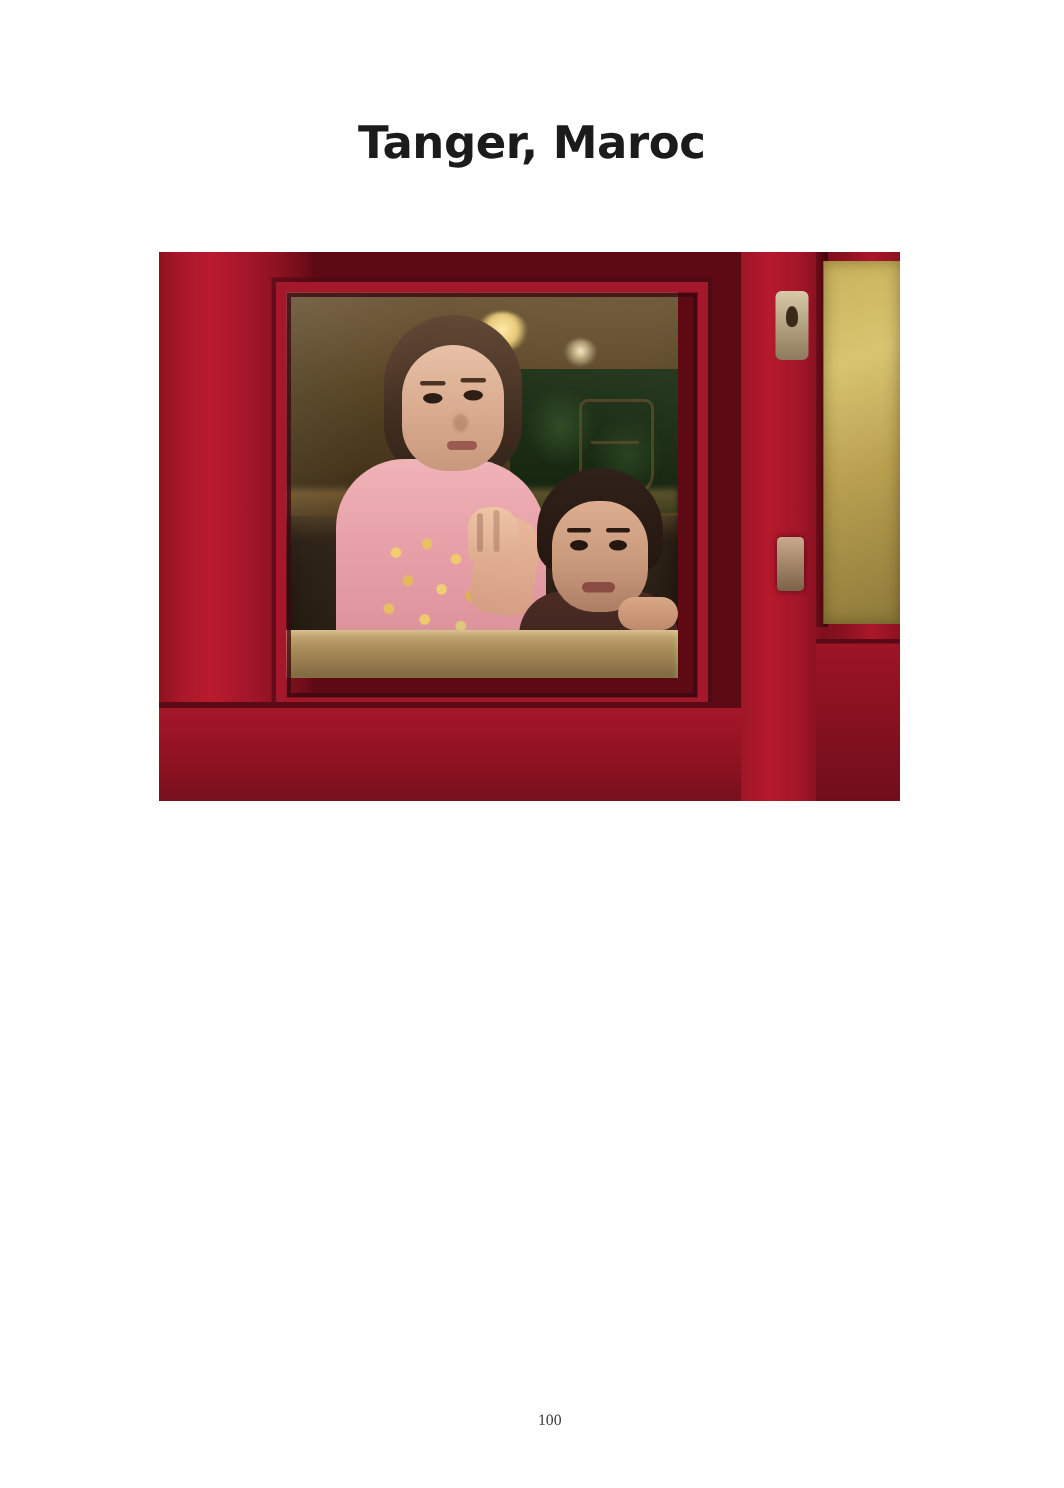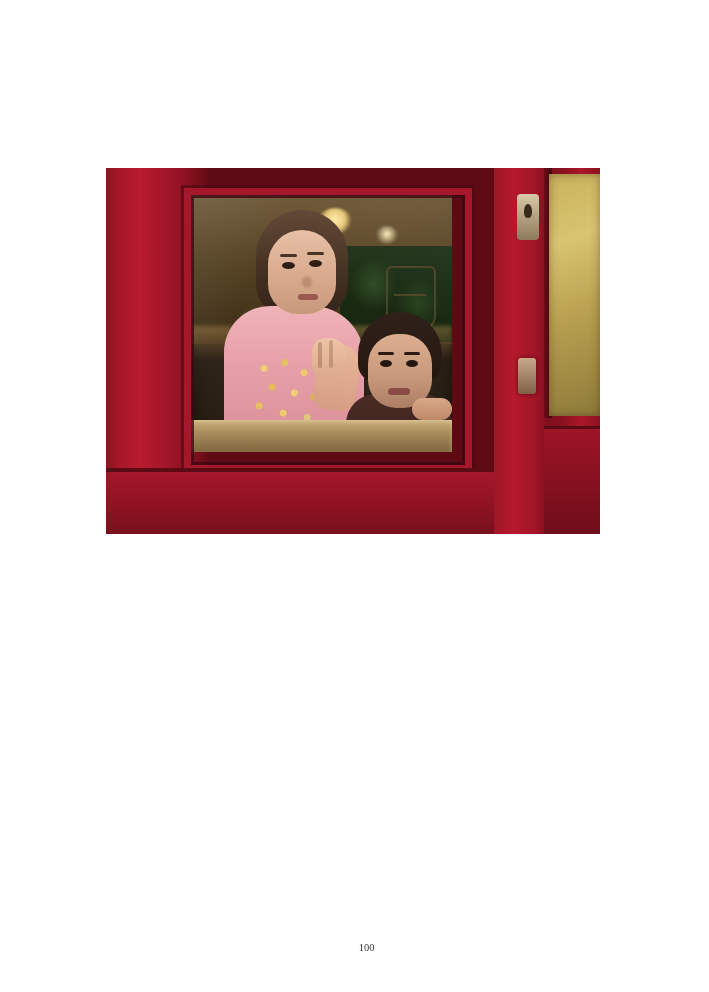--- a/index.html
+++ b/index.html
@@ -313,20 +313,21 @@
     font-size: 10.5px;
     color: #3a3a3a;
     margin-left: 12px;
   }
 </style>
 </head>
 <body>
 
 <div class="page">
 
+  <div class="page-title">Tanger, Maroc</div>
 
   <div class="figure">
     <div class="photo">
       <div class="door-frame"></div>
 
       <div class="glass">
         <div class="glass-interior">
           <div class="room-wall"></div>
           <div class="lamp"></div>
           <div class="lamp2"></div>

